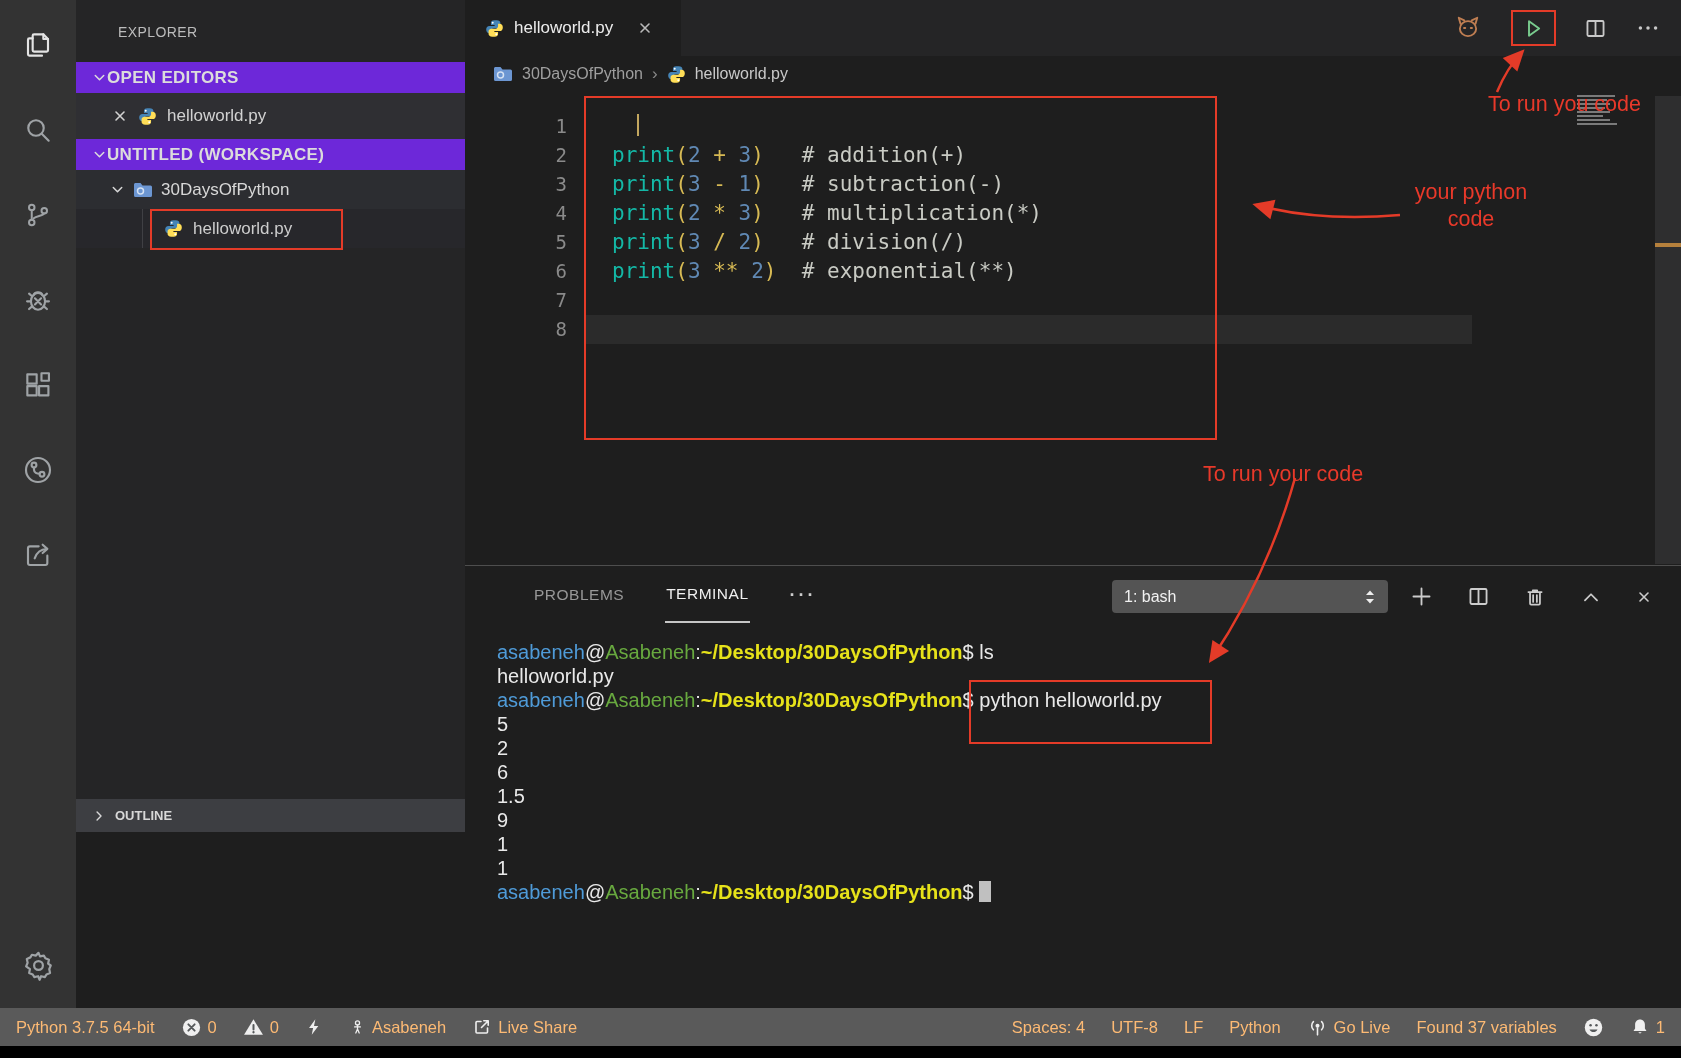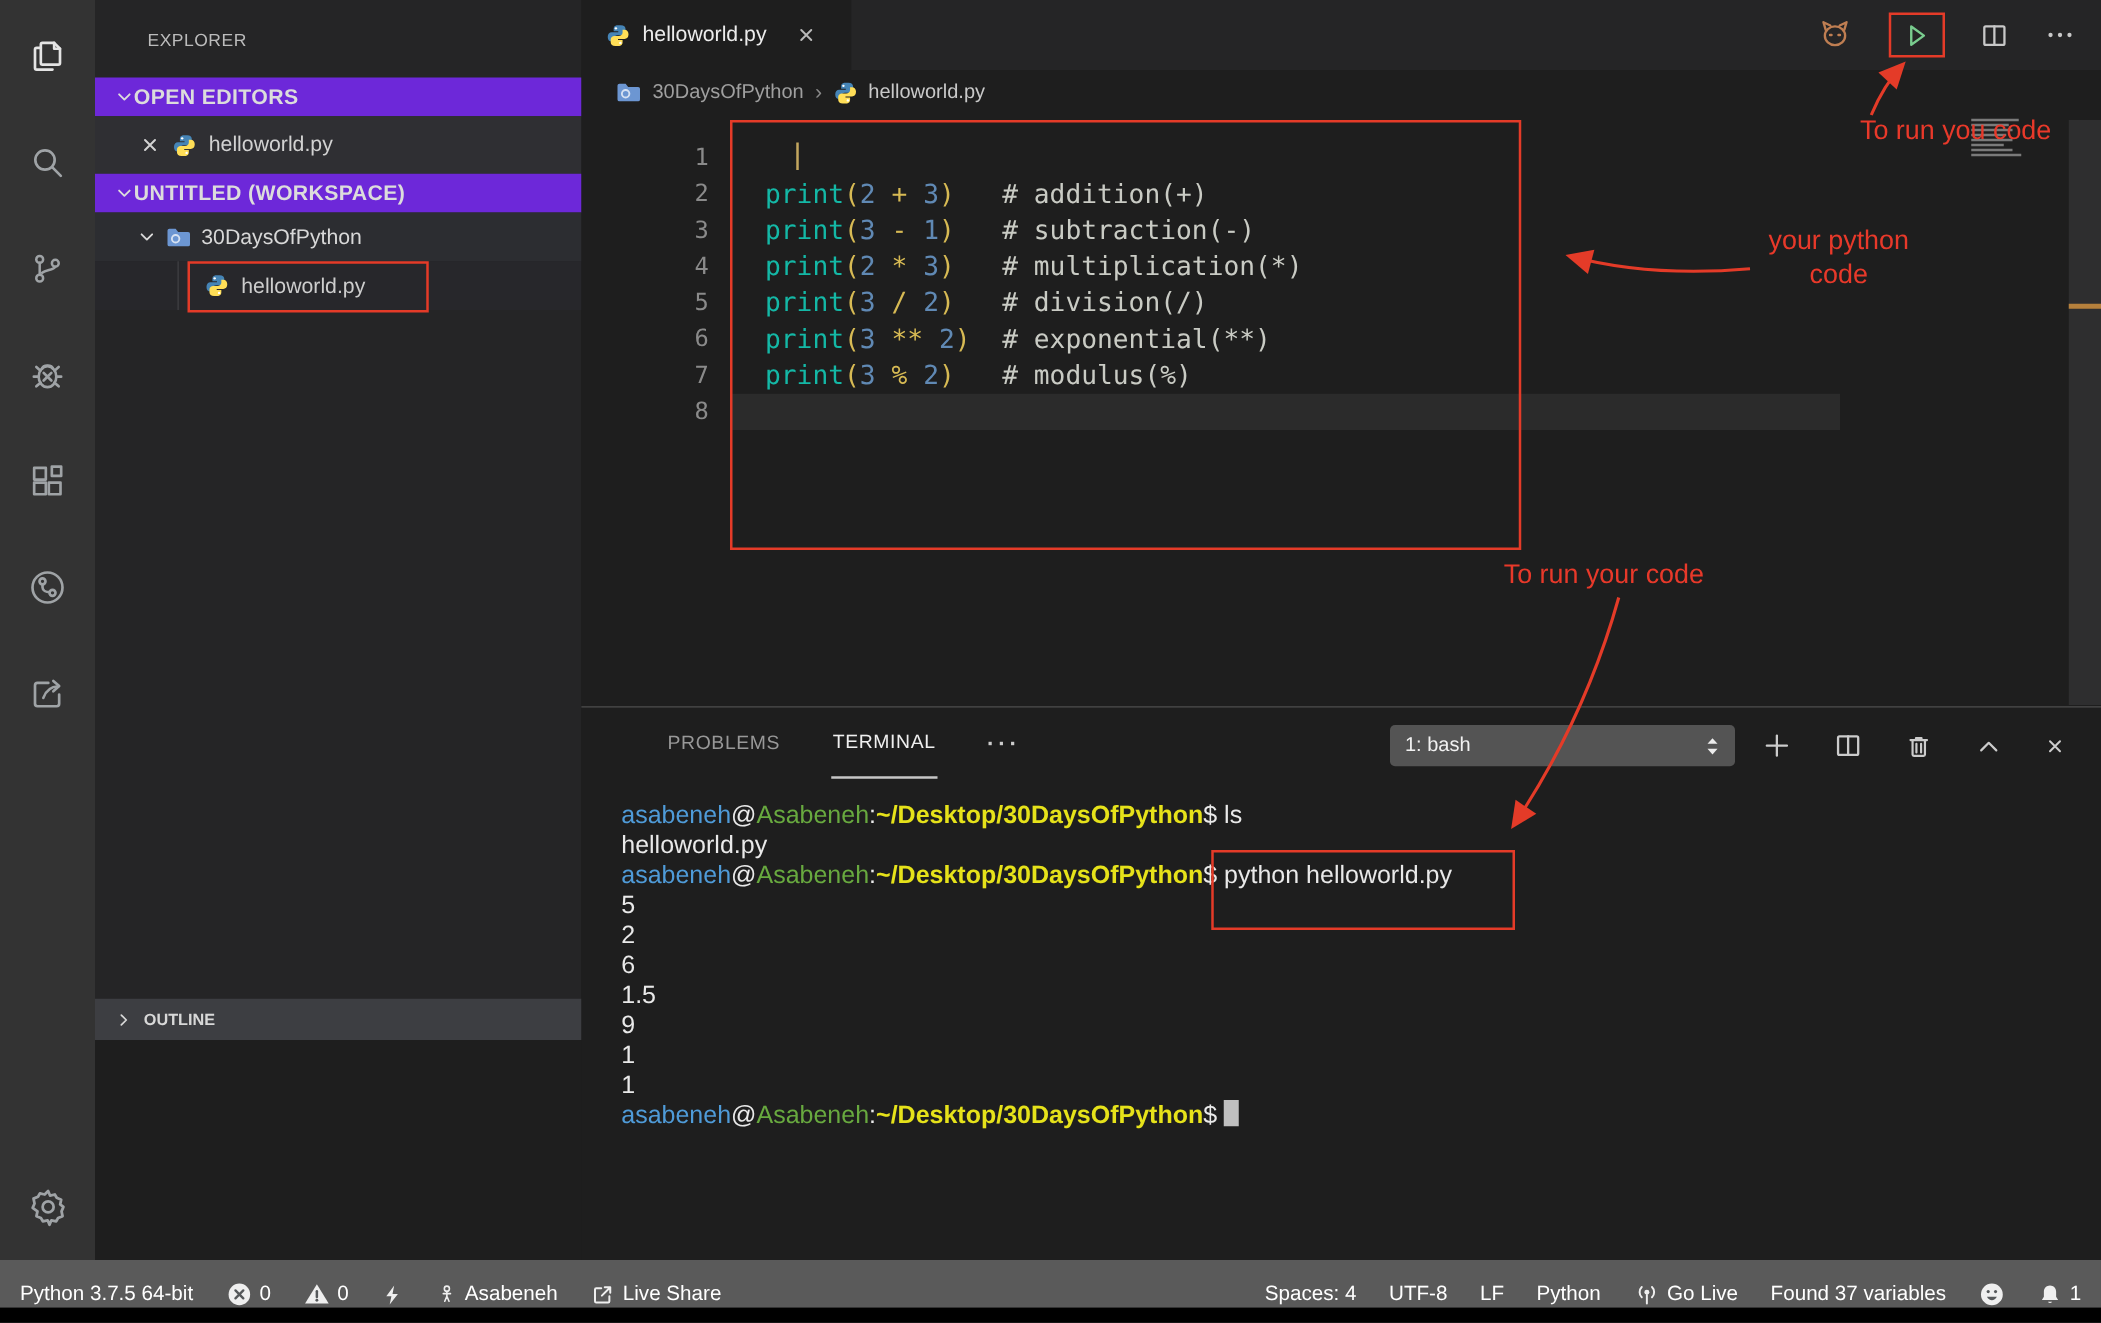--- a/index.html
+++ b/index.html
@@ -60,35 +60,35 @@
   .pactions{position:absolute;left:945px;top:14px;height:33px;display:flex;gap:34px;align-items:center;color:#cccccc}
 
   .terminal{position:absolute;left:32px;top:74px;font-family:Liberation Sans, sans-serif;font-size:20px;line-height:24px;color:#e9e9e9;white-space:pre}
   .trow{height:24px}
   .t-u{color:#4f9bd8}.t-h{color:#68a93f}.t-y{color:#e6e21a;font-weight:bold}.t-w{color:#e9e9e9}
   .tcursor{display:inline-block;width:12px;height:21px;background:#c0c0c0;vertical-align:-3px}
   .cmdbox{position:relative;display:inline-block}
   .cmdframe{position:absolute;left:-10px;top:-8px;width:calc(100% + 56px);height:60px;border:2px solid #e43b28;pointer-events:none}
 
   
-  .statusbar{position:absolute;left:0;top:1008px;width:100%;height:38px;background:#5a5a5a;display:flex;align-items:flex-end;
-             justify-content:space-between;padding:0 16px;box-sizing:border-box;color:#ffffff;font-size:16.5px;z-index:7}
+  .statusbar{position:absolute;left:0;top:1008px;width:100%;height:38px;background:#5a5a5a;display:flex;align-items:center;
+             justify-content:space-between;padding:0 16px;box-sizing:border-box;color:#fdba74;font-size:16.5px;z-index:7}
   .sb-group{display:flex;align-items:center;gap:26px}
   .sb-item{display:flex;align-items:center;gap:6px}
   .bottomstrip{position:absolute;left:0;top:1046px;width:100%;height:12px;background:#000}
 
   
   .overlay{position:absolute;left:0;top:0;width:1681px;height:1058px;z-index:50;pointer-events:none}
   .ann-box{position:absolute;border:2px solid #e43b28;box-sizing:border-box;pointer-events:none;z-index:49}
   #box-file{left:150px;top:209px;width:193px;height:41px}
   #box-code{left:584px;top:96px;width:633px;height:344px}
   .ann-label{position:absolute;color:#e8392a;font-size:21.5px;z-index:51;pointer-events:none}
   #lbl-run{left:1488px;top:92px}
   #lbl-code{left:1396px;top:179px;width:150px;text-align:center;line-height:27px}
-  #lbl-term{left:1203px;top:447px}
+  #lbl-term{left:1203px;top:462px}
 </style>
 </head>
 <body>
 
 <div class="activitybar" id="activitybar">
     <div class="ab-item active" style="top:13px">
       <span class="icn">
         <svg viewBox="0 0 24 24" width="32" height="32" fill="none" stroke="currentColor" stroke-width="1.6" stroke-linecap="round" stroke-linejoin="round">
           <path d="M9 4h7l3.5 3.5V16a1 1 0 0 1-1 1H9a1 1 0 0 1-1-1V5a1 1 0 0 1 1-1z"></path>
           <path d="M16 4v3.5h3.5"></path>
@@ -313,21 +313,21 @@
     <span class="bc-file">helloworld.py</span>
   </div>
 
   <div class="codearea" id="codearea">
       <div class="cl"><span class="ln">1</span><span class="ct"><span class="tk-w">  </span><span class="ecur"></span><span class="tk-w"> </span></span></div>
       <div class="cl"><span class="ln">2</span><span class="ct"><span class="tk-fn">print</span><span class="tk-op">(</span><span class="tk-num">2</span><span class="tk-w"> </span><span class="tk-op">+</span><span class="tk-w"> </span><span class="tk-num">3</span><span class="tk-op">)</span><span class="tk-w">   </span><span class="tk-cm"># addition(+)</span></span></div>
       <div class="cl"><span class="ln">3</span><span class="ct"><span class="tk-fn">print</span><span class="tk-op">(</span><span class="tk-num">3</span><span class="tk-w"> </span><span class="tk-op">-</span><span class="tk-w"> </span><span class="tk-num">1</span><span class="tk-op">)</span><span class="tk-w">   </span><span class="tk-cm"># subtraction(-)</span></span></div>
       <div class="cl"><span class="ln">4</span><span class="ct"><span class="tk-fn">print</span><span class="tk-op">(</span><span class="tk-num">2</span><span class="tk-w"> </span><span class="tk-op">*</span><span class="tk-w"> </span><span class="tk-num">3</span><span class="tk-op">)</span><span class="tk-w">   </span><span class="tk-cm"># multiplication(*)</span></span></div>
       <div class="cl"><span class="ln">5</span><span class="ct"><span class="tk-fn">print</span><span class="tk-op">(</span><span class="tk-num">3</span><span class="tk-w"> </span><span class="tk-op">/</span><span class="tk-w"> </span><span class="tk-num">2</span><span class="tk-op">)</span><span class="tk-w">   </span><span class="tk-cm"># division(/)</span></span></div>
       <div class="cl"><span class="ln">6</span><span class="ct"><span class="tk-fn">print</span><span class="tk-op">(</span><span class="tk-num">3</span><span class="tk-w"> </span><span class="tk-op">**</span><span class="tk-w"> </span><span class="tk-num">2</span><span class="tk-op">)</span><span class="tk-w">  </span><span class="tk-cm"># exponential(**)</span></span></div>
-      <div class="cl"><span class="ln">7</span><span class="ct"><span class="tk-fn">print</span><span class="tk-op">(</span><span class="tk-num">3</span><span class="tk-w"> </span><span class="tk-op">%</span><span class="tk-w"> </span><span class="tk-num">2</span><span class="tk-op">)</span><span class="tk-w">   </span><span class="tk-cm"># modulus(%)</span></span></div>
+      <div class="cl"><span class="ln">7</span></div>
       <div class="cl cur"><span class="ln">8</span></div>
     </div>
 
   <div class="minimap" id="minimap">
       <div class="mrow" style="width:38px"></div>
       <div class="mrow" style="width:30px"></div>
       <div class="mrow" style="width:33px"></div>
       <div class="mrow" style="width:28px"></div>
       <div class="mrow" style="width:33px"></div>
       <div class="mrow" style="width:26px"></div>

